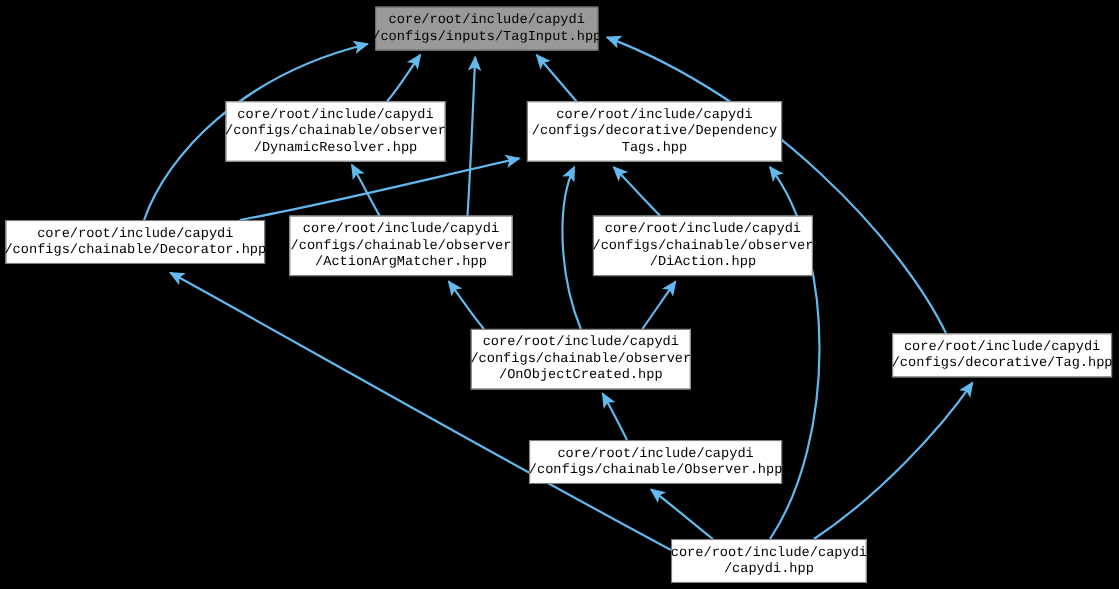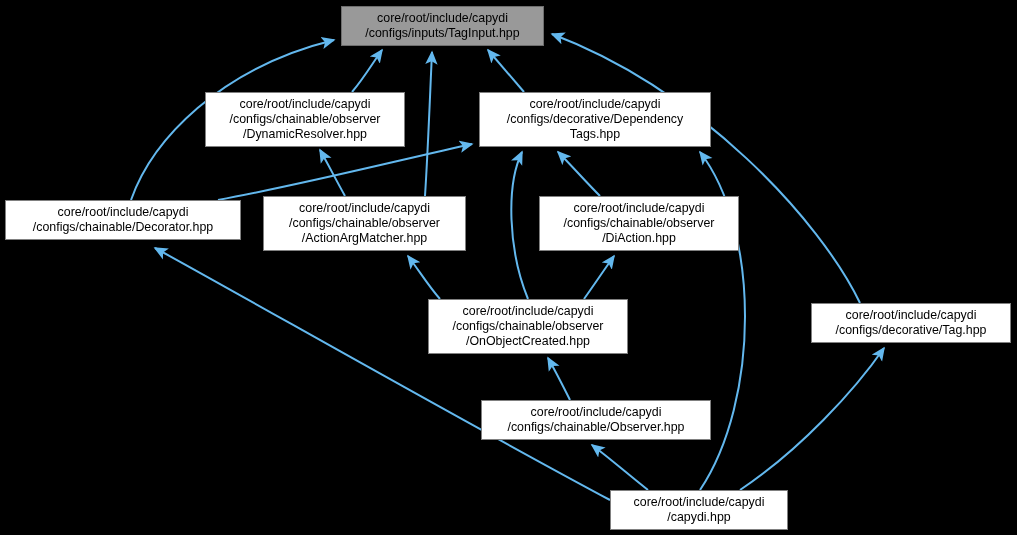--- a/index.html
+++ b/index.html
@@ -1,18 +1,18 @@
 <!DOCTYPE html>
 <html><head>
 <meta charset="utf-8">
 <title>Include dependency graph</title>
 <style>
   html,body{margin:0;padding:0;background:#000;}
   #canvas{position:relative;width:1017px;height:535px;background:#000;overflow:hidden;
-          font-family:Liberation Sans, sans-serif;}
+          font-family:Liberation Mono, monospace;}
   #edges{position:absolute;left:0;top:0;width:1017px;height:535px;}
   .node{position:absolute;box-sizing:border-box;background:#ffffff;border:1px solid #808080;
         color:#000;display:flex;align-items:center;justify-content:center;text-align:center;
         font-size:12.4px;line-height:15.2px;letter-spacing:0px;white-space:pre-line;z-index:5;}
   .node.root{background:#999999;border:1px solid #6e6e6e;}
 </style>
 </head>
 <body>
 
 <div id="canvas">

